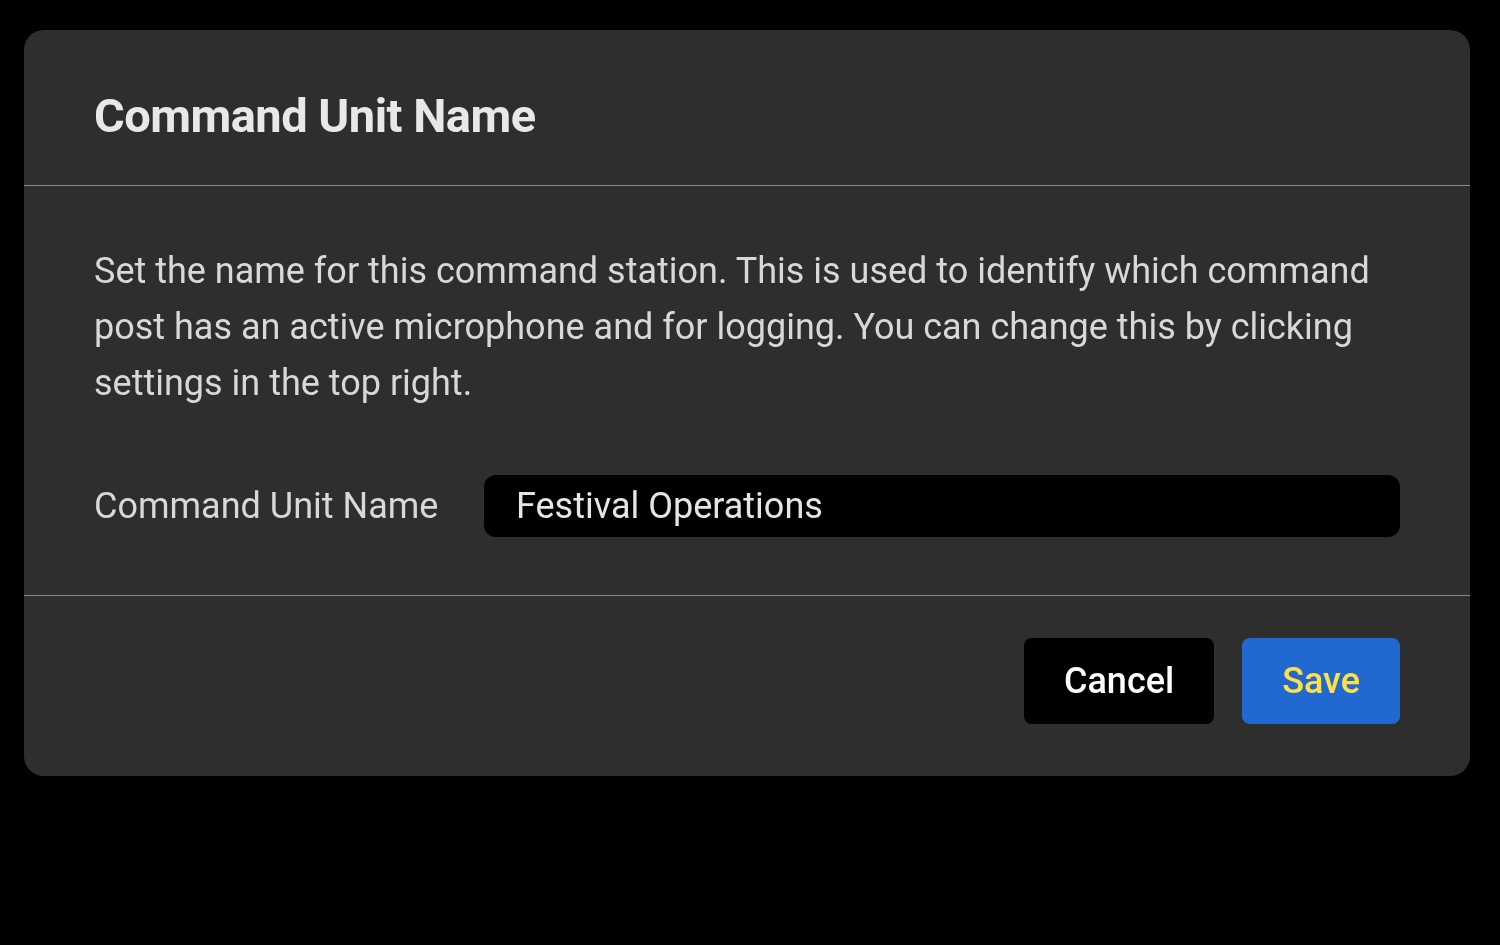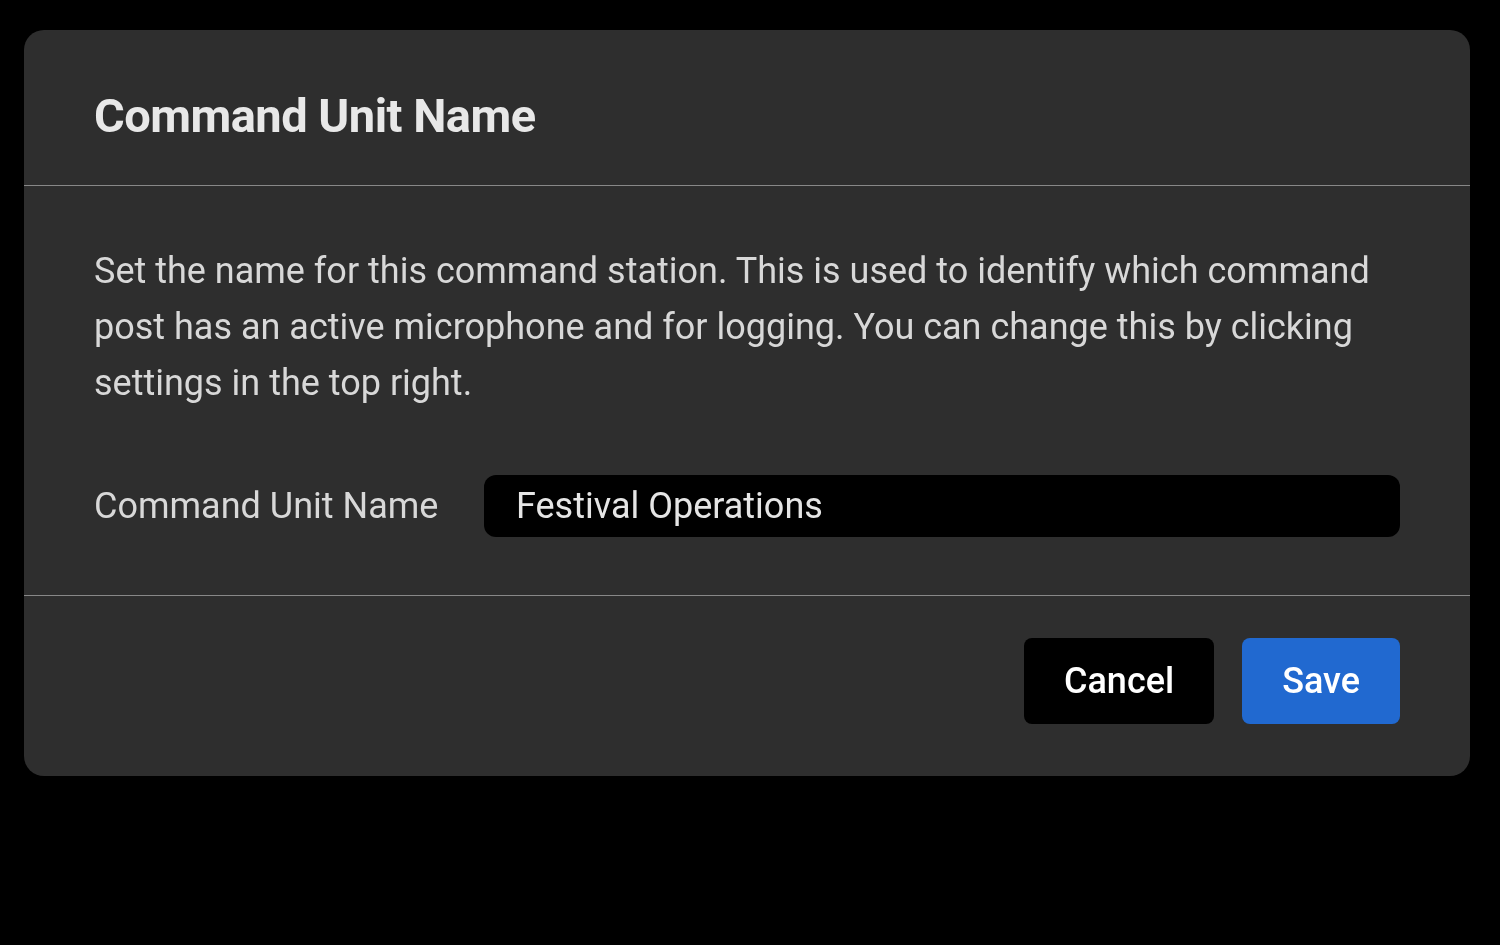--- a/index.html
+++ b/index.html
@@ -101,21 +101,21 @@
       font-family: inherit;
     }
 
     .btn-cancel {
       background: #000000;
       color: #ffffff;
     }
 
     .btn-save {
       background: #2169d0;
-      color: #ffffff;
+      color: #fde047;
     }
   </style>
 </head>
 <body>
 
 <div class="modal">
   <div class="modal-header">
     <h1 class="modal-title">Command Unit Name</h1>
   </div>
 

